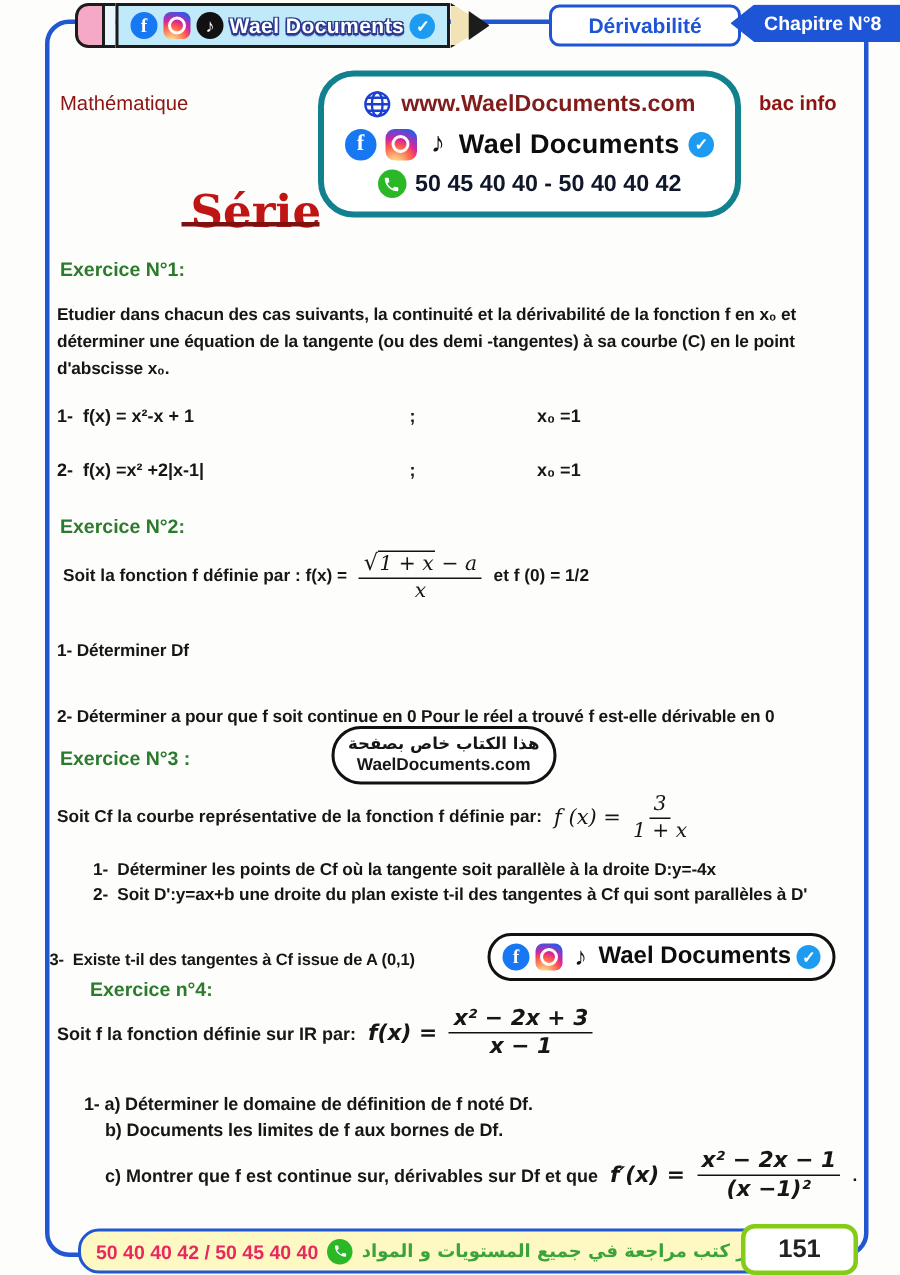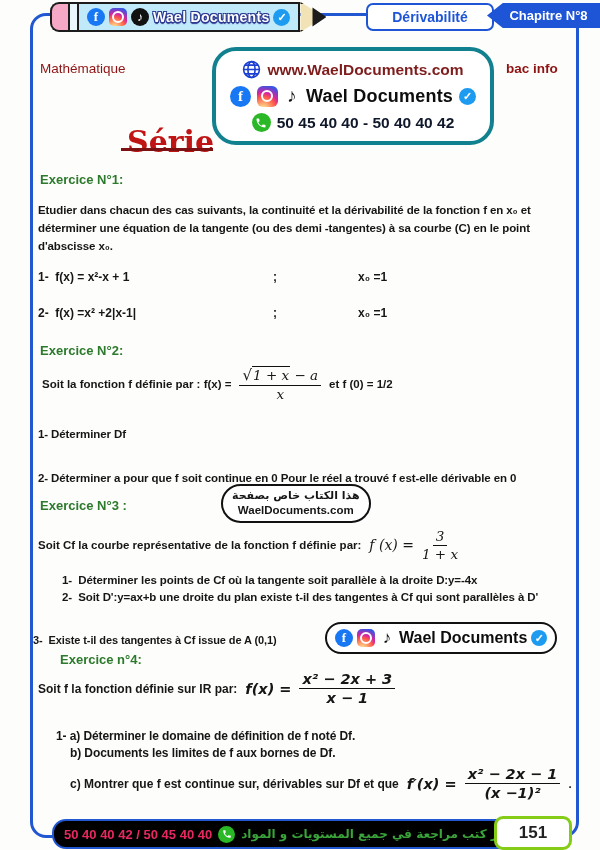--- a/index.html
+++ b/index.html
@@ -70,21 +70,21 @@
   .biglhs{font-family:"DejaVu Sans",sans-serif;font-style:italic;font-weight:bold;font-size:14.5px;}
   
   .stamp{position:absolute;left:221px;top:484px;background:#fff;border:2.5px solid #111;border-radius:20px;
          padding:3px 9px;text-align:center;z-index:4;}
   .stamp .l1{font-family:"DejaVu Sans",sans-serif;font-size:11px;font-weight:bold;line-height:1.3;}
   .stamp .l2{font-size:11.5px;font-weight:bold;line-height:1.25;}
   .badge{position:absolute;left:325px;top:622px;height:28px;background:#fff;border:2.5px solid #111;
          border-radius:16px;display:flex;align-items:center;gap:4px;padding:0 8px;z-index:4;}
   .badge .bname{font-size:16px;font-weight:900;color:#0d0d0d;}
   
-  .f-pill{position:absolute;left:52px;top:819px;height:26px;background:#000000;border:2.5px solid #2257d2;
+  .f-pill{position:absolute;left:52px;top:819px;height:26px;background:#fef9c3;border:2.5px solid #2257d2;
           border-radius:14px;display:flex;align-items:center;gap:6px;padding:0 10px;z-index:6;}
   .f-phones{color:#e8295f;font-size:13px;font-weight:900;}
   .f-ar{color:#3aa33a;font-size:12px;font-weight:bold;font-family:"DejaVu Sans",sans-serif;}
   .pagebox{position:absolute;left:494px;top:816px;width:72px;height:28px;background:#fff;border:3px solid #84cc16;
            border-radius:9px;display:flex;align-items:center;justify-content:center;
            font-size:17px;font-weight:bold;color:#222;z-index:6;}
 </style>
 </head>
 <body>
 

